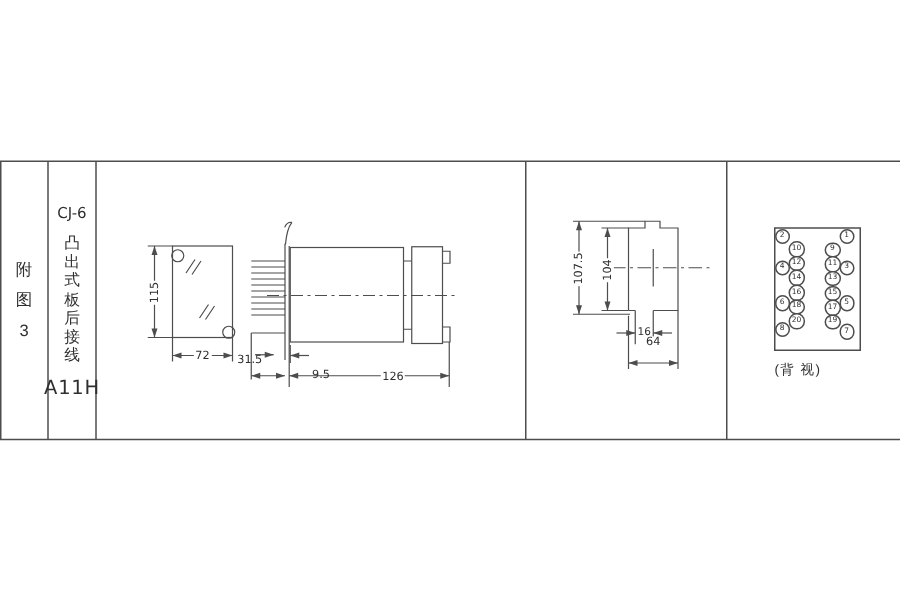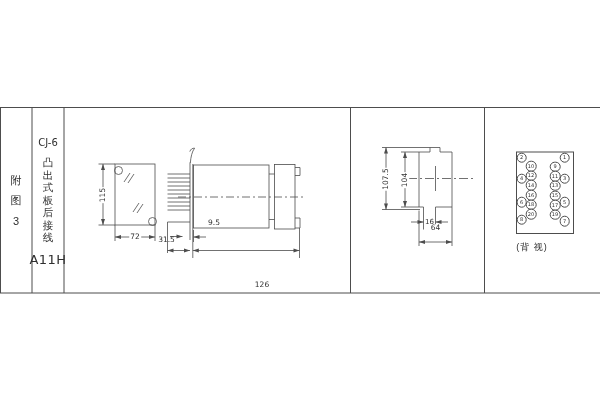--- a/index.html
+++ b/index.html
@@ -103,22 +103,22 @@
       <div>板</div>
       <div>后</div>
       <div>接</div>
       <div>线</div>
     </div>
   <div id="code-label" class="lbl">A11H</div>
 
   <div class="lbl rot" style="left:103px;top:194.5px;">115</div>
   <div class="lbl" style="left:135px;top:237px;">72</div>
   <div class="lbl nobg" style="left:166.5px;top:240px;">31.5</div>
-  <div class="lbl nobg" style="left:214px;top:223px;">9.5</div>
-  <div class="lbl" style="left:262px;top:250.5px;margin-top:34px;">126</div>
+  <div class="lbl nobg" style="left:214px;top:250px;">9.5</div>
+  <div class="lbl" style="left:262px;top:250.5px;">126</div>
   <div class="lbl rot" style="left:386px;top:178.5px;">107.5</div>
   <div class="lbl rot" style="left:405px;top:179.5px;">104</div>
   <div class="lbl" style="left:429.5px;top:222px;font-size:7px;">16</div>
   <div class="lbl" style="left:435.5px;top:228px;">64</div>
 
   <div id="terminals">
       <div class="term" style="left: 521.5px; top: 157.5px;">2</div>
       <div class="term" style="left: 564.5px; top: 157.5px;">1</div>
       <div class="term" style="left: 531px; top: 166px;">10</div>
       <div class="term" style="left: 555px; top: 166.5px;">9</div>

